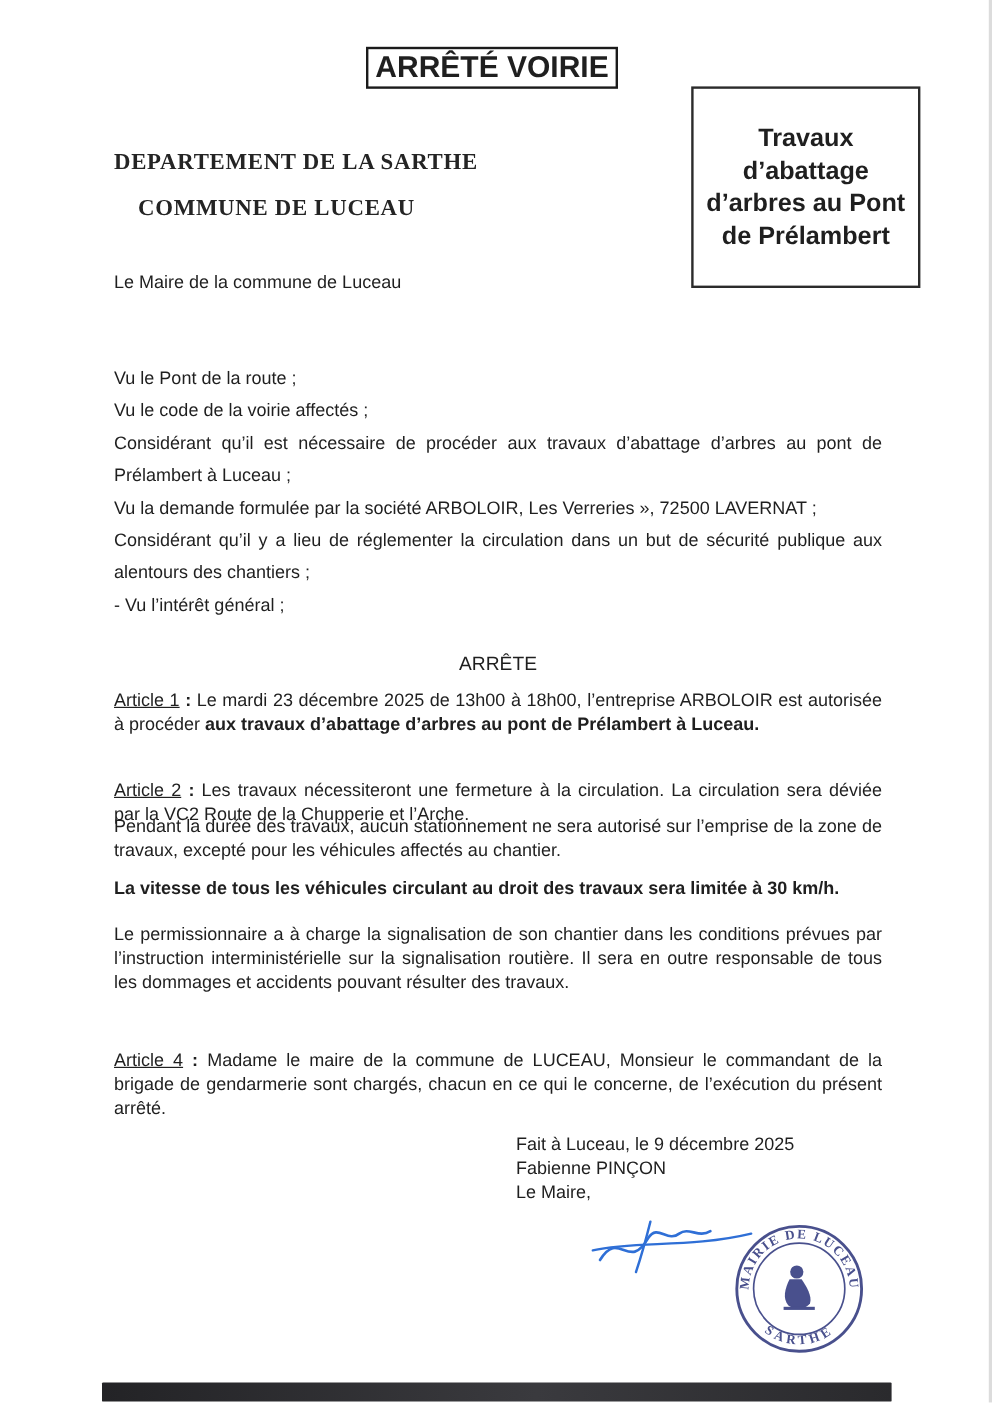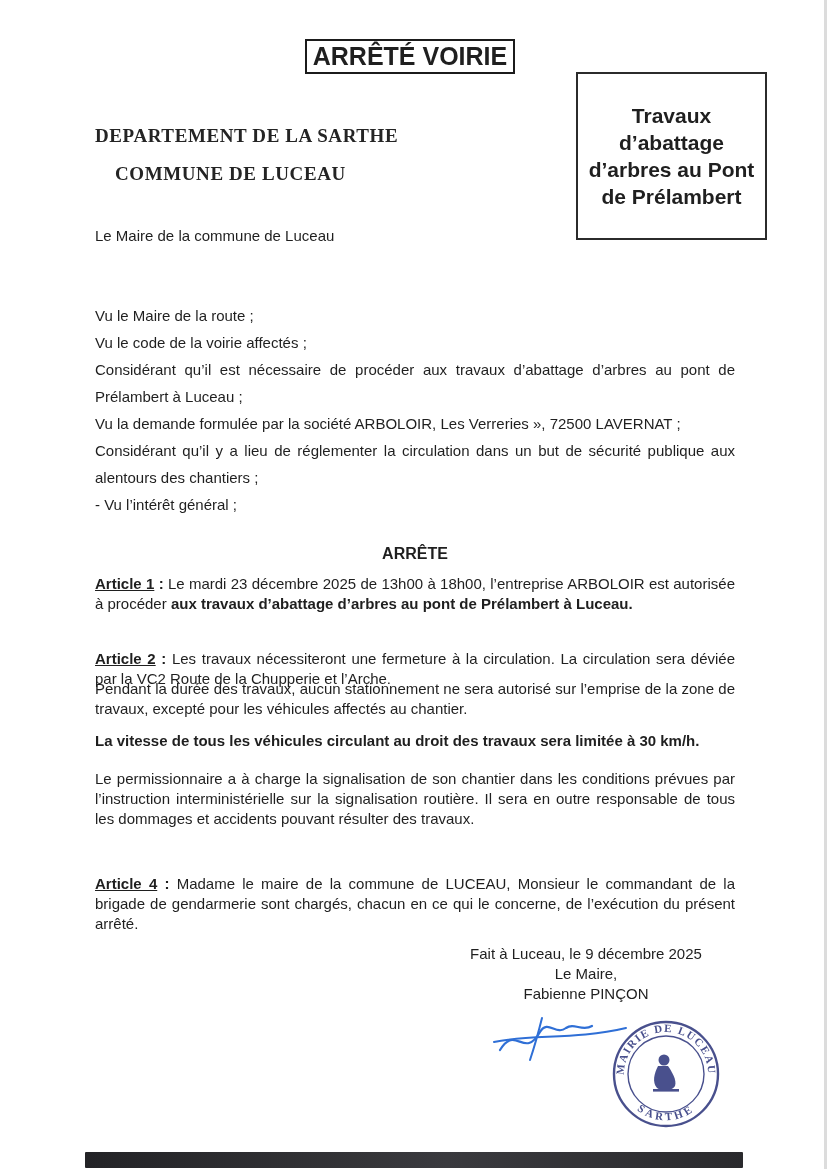--- a/index.html
+++ b/index.html
@@ -34,38 +34,38 @@
   .issuer-line{
     position:absolute;left:95px;top:227px;font-weight:400;font-size:15px;
   }
   .preamble{
     position:absolute;left:95px;top:302px;width:640px;
     font-size:15px;line-height:27px;text-align:justify;
   }
   .preamble p{margin:0;}
   .decree-heading{
     position:absolute;left:95px;top:545px;width:640px;
-    text-align:center;font-weight:700;font-size:16px;
+    text-align:center;font-weight:400;font-size:16px;
   }
   .body-block{
     position:absolute;left:95px;width:640px;
     font-size:15px;line-height:20px;text-align:justify;
   }
   .body-block p{margin:0;}
   .blk-a1{top:574px;}
   .blk-a2{top:626px;margin-top:23px;}
   .blk-pst{top:679px;}
   .blk-pvit{top:731px;font-weight:bold;}
   .blk-a3{top:769px;}
   .blk-a4{top:874px;}
-  .art-label{font-weight:700;text-decoration:underline;}
+  .art-label{font-weight:400;text-decoration:underline;}
   .b{font-weight:700;}
   .sig-block{
     position:absolute;left:430px;top:944px;width:312px;
-    text-align:center;font-size:15px;line-height:20px;
+    text-align:left;font-size:15px;line-height:20px;
   }
   .signature-svg{position:absolute;left:490px;top:1006px;}
   .stamp-svg{position:absolute;left:610px;top:1018px;opacity:0.92;}
   .stamp-text{font-family:"Liberation Serif",serif;font-size:11px;font-weight:700;}
   .stamp-text-top{letter-spacing:1.5px;}
   .stamp-text-bottom{letter-spacing:3px;}
   .scan-bar{
     position:absolute;left:85px;top:1152px;width:658px;height:16px;
     background:linear-gradient(90deg,#232326 0%,#3a3a3e 55%,#2a2a2d 100%);
     border-radius:1px;
@@ -85,21 +85,21 @@
 
   <div class="subject-box">
     <span>Travaux d’abattage d’arbres au Pont de Prélambert</span>
   </div>
 
   <div class="dept-heading">DEPARTEMENT DE LA SARTHE</div>
   <div class="commune-heading">COMMUNE DE LUCEAU</div>
   <div class="issuer-line">Le Maire de la commune de Luceau</div>
 
   <div class="preamble">
-    <p>Vu le Maire de la route ;</p>
+    <p>Vu le Pont de la route ;</p>
     <p>Vu le code de la voirie affectés ;</p>
     <p>Considérant qu’il est nécessaire de procéder aux travaux d’abattage d’arbres au pont de Prélambert à Luceau ;</p>
     <p>Vu la demande formulée par la société ARBOLOIR, Les Verreries », 72500 LAVERNAT ;</p>
     <p>Considérant qu’il y a lieu de réglementer la circulation dans un but de sécurité publique aux alentours des chantiers ;</p>
     <p>- Vu l’intérêt général ;</p>
   </div>
 
   <div class="decree-heading">ARRÊTE</div>
 
   <div class="body-block blk-a1">
@@ -120,22 +120,22 @@
   <div class="body-block blk-a3">
     <p>Le permissionnaire a à charge la signalisation de son chantier dans les conditions prévues par l’instruction interministérielle sur la signalisation routière. Il sera en outre responsable de tous les dommages et accidents pouvant résulter des travaux.</p>
   </div>
 
   <div class="body-block blk-a4">
     <p><span class="art-label">Article 4</span><span class="b"> : </span><span>Madame le maire de la commune de LUCEAU, Monsieur le commandant de la brigade de gendarmerie sont chargés, chacun en ce qui le concerne, de l’exécution du présent arrêté.</span></p>
   </div>
 
   <div class="sig-block">
     <div>Fait à Luceau, le 9 décembre 2025</div>
+    <div>Fabienne PINÇON</div>
     <div>Le Maire,</div>
-    <div>Fabienne PINÇON</div>
   </div>
 
   <svg class="signature-svg" width="140" height="62" viewBox="0 0 140 62">
     <path d="M 10 44 C 26 18 34 54 50 26 C 58 13 66 30 76 22 C 84 16 92 26 102 20" fill="none" stroke-width="2.2" stroke-linecap="round" stroke="#2f6fd6"></path>
     <path d="M 4 36 C 40 28 86 34 136 22" fill="none" stroke-width="2" stroke-linecap="round" stroke="#2f6fd6"></path>
     <path d="M 52 12 C 48 28 44 42 40 54" fill="none" stroke-width="2" stroke-linecap="round" stroke="#2f6fd6"></path>
   </svg>
 
   <svg class="stamp-svg" width="112" height="112" viewBox="0 0 112 112">
     <circle cx="56" cy="56" r="52" fill="none" stroke-width="2.4" stroke="#3a4284"></circle>

